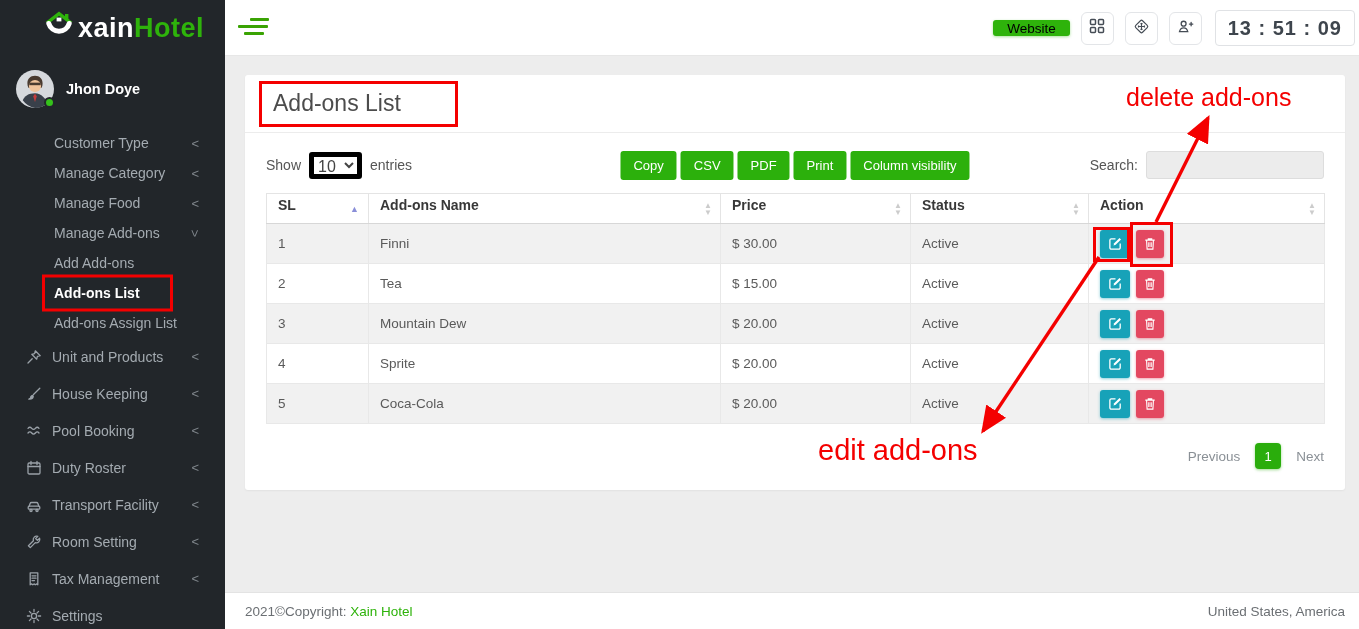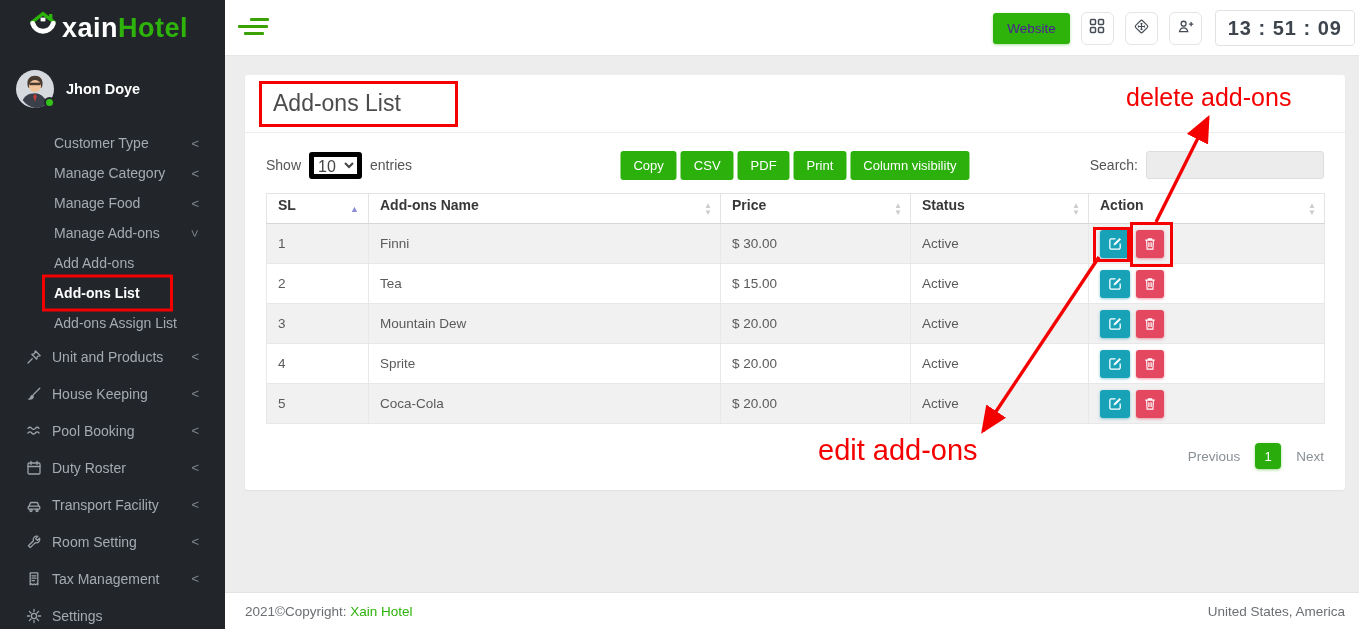--- a/index.html
+++ b/index.html
@@ -1,20 +1,20 @@
 <!DOCTYPE html>
 <html><head>
 <meta charset="utf-8">
 <style>
   * { margin:0; padding:0; box-sizing:border-box; }
   html,body { width:1359px; height:629px; overflow:hidden; font-family:"Liberation Sans", sans-serif; background:#ededed; position:relative; }
 
   
   .sidebar { position:absolute; left:0; top:0; width:225px; height:629px; background:#22262a; z-index:5; }
-  .logo-row { display:flex; align-items:center; padding:10px 0 6px 26px; }
+  .logo-row { display:flex; align-items:center; padding:10px 0 6px 42px; }
   .logo-text { font-size:27px; font-weight:bold; letter-spacing:.5px; margin-left:2px; }
   .logo-primary { color:#fff; }
   .logo-accent { color:#2eb30b; }
   .user-row { display:flex; align-items:center; padding:18px 0 14px 16px; }
   .avatar-wrap { position:relative; width:38px; height:38px; }
   .status-dot { position:absolute; right:-1px; bottom:0; width:11px; height:11px; border-radius:50%; background:#35c21b; border:2px solid #22262a; }
   .user-name { color:#fff; font-weight:bold; font-size:14.5px; margin-left:12px;text-align:right; }
   .nav { position:absolute; top:128px; left:0; right:0; }
   .nav-item { display:flex; align-items:center; color:#a4abb1; font-size:14px; height:30px; padding:0 26px 0 54px; position:relative; cursor:pointer;gap:6px; }
   .nav-item.with-icon { height:37px; padding-left:52px; }
@@ -25,21 +25,21 @@
   .red-outline-side { position:absolute; left:42px; top:50%; transform:translateY(-50%); width:131px; height:37px; border:3px solid #f40000; pointer-events:none; }
 
   
   .topbar { position:absolute; left:225px; top:0; width:1134px; height:56px; background:#fff; border-bottom:1px solid #e7e7e7; z-index:4; }
   .hamburger { position:absolute; left:13px; top:18px; width:32px; cursor:pointer; }
   .hamburger i { display:block; height:3px; background:#3aa303; border-radius:1px; margin-bottom:4px; }
   .hb1 { width:19px; margin-left:12px; }
   .hb2 { width:30px; }
   .hb3 { width:20px; margin-left:6px; }
   .top-right { position:absolute; right:4px; top:0; height:56px; display:flex; align-items:center; }
-  .btn-website { background:#2eb30b; color:#4c1d95; border:none; border-radius:3px; height:31px; padding:0 14px; font-size:13.5px; font-family:inherit; cursor:pointer; box-shadow:0 1px 3px rgba(46,179,11,.4); }
+  .btn-website { background:#2eb30b; color:#000000; border:none; border-radius:3px; height:16px; padding:0 14px; font-size:13.5px; font-family:inherit; cursor:pointer; box-shadow:0 1px 3px rgba(46,179,11,.4); }
   .icon-btn { width:33px; height:33px; background:#fff; border:1px solid #e3e5e8; border-radius:6px; display:flex; align-items:center; justify-content:center; margin-left:11px; cursor:pointer; }
   .clock-box { margin-left:13px; height:36px; border:1px solid #e0e2e5; border-radius:4px; background:#fff; display:flex; align-items:center; padding:0 12px; font-size:20px; font-weight:bold; color:#3e454d; letter-spacing:1px; }
 
   
   .content { position:absolute; left:225px; top:56px; width:1134px; height:536px; background:#ededed; }
   .card { position:absolute; left:20px; top:19px; width:1100px; height:415px; background:#fff; border-radius:3px; box-shadow:0 1px 2px rgba(0,0,0,.05); }
   .card-header { height:58px; border-bottom:1px solid #ececec; display:flex; align-items:center; padding:0 14px; }
   .title-box { display:inline-flex; align-items:center; border:3px solid #f40000; width:199px; height:46px; padding-left:11px; }
   .page-title { font-size:23px; color:#4c4c4c; }
 

